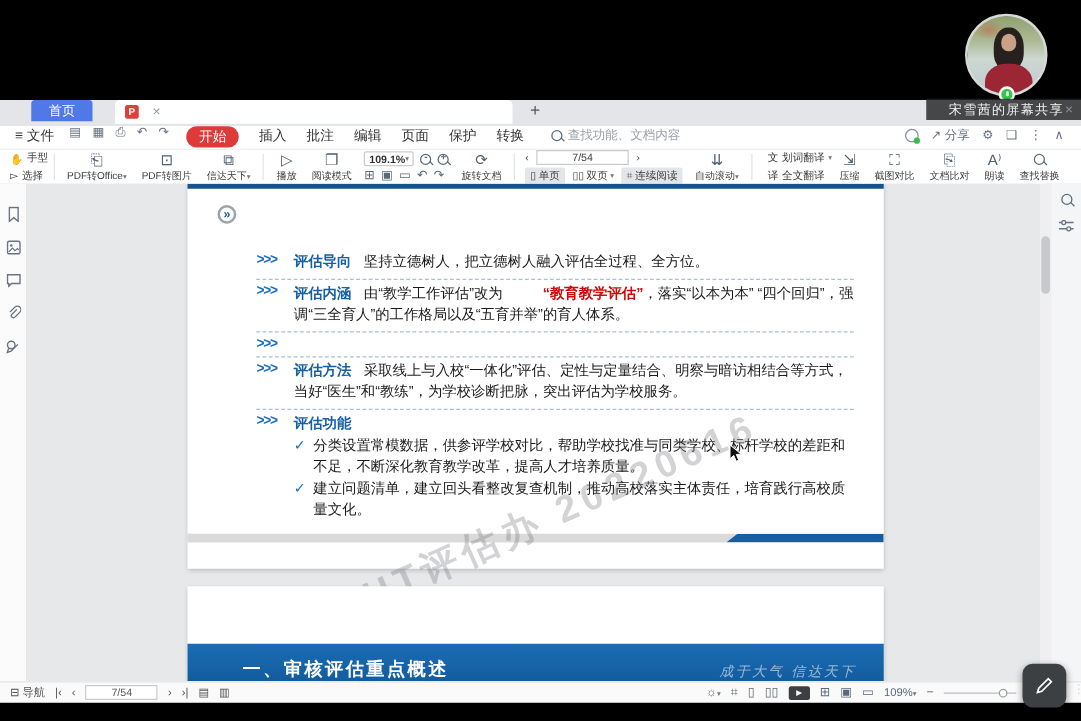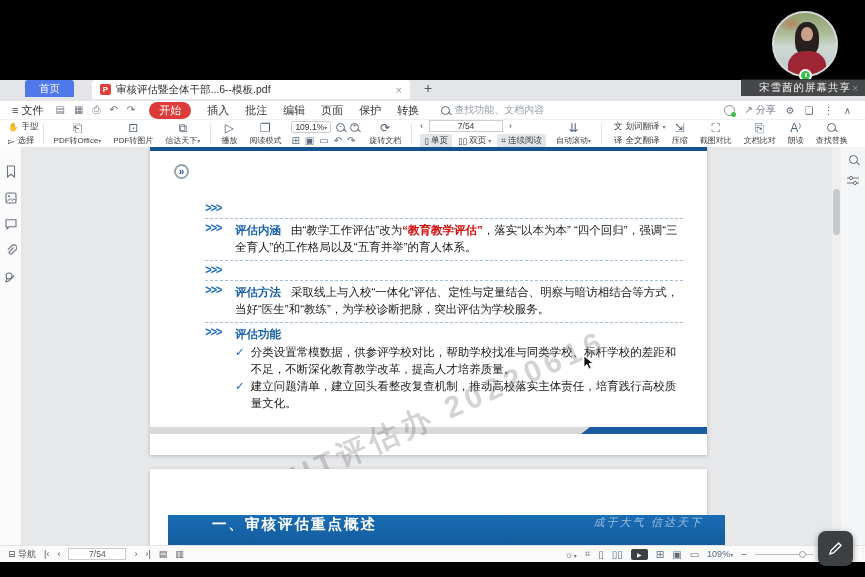--- a/index.html
+++ b/index.html
@@ -12,21 +12,21 @@
   
   .tabbar { position:absolute; left:0; top:0; width:100%; height:21px; background:#e3e5e8; display:flex; }
   .home-btn { margin:0 0 0 25px; height:17px; padding:0 14px; background:#5078e8; color:#fff; font-size:10.5px; border-radius:3px 3px 0 0; display:flex; align-items:center; }
   .doc-tab { margin-left:18px; height:19px; width:318px; background:#fff; border-radius:4px 4px 0 0; display:flex; align-items:center; padding:0 8px; font-size:10.5px; color:#333; }
   .pdficon { width:11px; height:11px; background:#e03e3a; color:#fff; font-size:8px; font-weight:bold; display:flex; align-items:center; justify-content:center; border-radius:2px; margin-right:5px; flex:none; }
   .tab-title { flex:1; overflow:hidden; white-space:nowrap; }
   .tab-close { color:#999; font-size:11px; margin-left:6px; }
   .new-tab { color:#555; font-size:14px; margin-left:14px; padding-bottom:2px; }
 
   
-  .menubar { position:absolute; left:0; top:21px; width:100%; height:19px; background:#fff; display:flex; align-items:center; font-size:11px; color:#333; border-bottom:1px solid #f0f0f0; }
+  .menubar { position:absolute; left:0; top:21px; width:100%; height:19px; background:#fff; display:flex; align-items:flex-start; font-size:11px; color:#333; border-bottom:1px solid #f0f0f0; }
   .menubar .mi { margin-left:12px; white-space:nowrap; }
   .qicons { display:flex; gap:9px; margin-left:12px; color:#6b7380; font-size:10px; }
   .pill { background:#dd3b3a; color:#fff; border-radius:9px; padding:1px 10px; margin-left:14px; font-size:11px; }
   .mtab { margin-left:16px; }
   .search { display:flex; align-items:center; color:#9aa0a8; font-size:10px; margin-left:22px; gap:4px; }
   .mright { margin-left:auto; display:flex; align-items:center; gap:10px; color:#6b7380; font-size:10px; padding-right:14px; }
   .syncdot { position:relative; width:11px; height:11px; border:1px solid #8a9098; border-radius:50%; }
   .syncdot::after { content:""; position:absolute; right:-2px; bottom:-2px; width:5px; height:5px; background:#3bbd4e; border-radius:50%; }
 
   
@@ -35,21 +35,21 @@
   .mag .mg { position:absolute; left:0; right:0; top:-3px; text-align:center; font-size:8px; color:#5a6a7a; }
 
   
   .toolbar { position:absolute; left:0; top:40px; width:100%; height:28px; background:#fff; display:flex; align-items:stretch; border-bottom:1px solid #e8e8e8; }
   .vsep { width:1px; background:#e4e4e4; margin:3px 4px; }
   .tstack { display:flex; flex-direction:column; justify-content:center; gap:2px; font-size:8.5px; color:#3c3c3c; margin-left:8px; white-space:nowrap; }
   .tstack .row { display:flex; align-items:center; gap:3px; }
   .tbtn { display:flex; flex-direction:column; align-items:center; justify-content:center; font-size:8px; color:#3c3c3c; padding:0 6px; white-space:nowrap; gap:1px; }
   .tbtn .tico { font-size:12px; line-height:12px; color:#4f6072; }
   .zoomcluster { display:flex; flex-direction:column; justify-content:center; gap:2px; padding:0 4px; }
-  .zoombox { display:flex; align-items:center; gap:5px; }
+  .zoombox { display:flex; align-items:center; gap:5px;font-weight:bold; }
   .zoomval { border:1px solid #ccc; border-radius:2px; font-size:8.5px; color:#333; padding:0 3px; height:12px; display:flex; align-items:center; }
   .minirow { display:flex; gap:5px; font-size:10px; color:#5a6a7a; align-items:center; }
   .pagecluster { display:flex; flex-direction:column; justify-content:center; gap:2px; padding:0 4px; font-size:8.5px; color:#3c3c3c; }
   .pagenav { display:flex; align-items:center; gap:6px; }
   .pagebox { border:1px solid #ccc; width:74px; height:12px; text-align:center; font-size:8.5px; display:flex; align-items:center; justify-content:center; background:#fff; }
   .modes { display:flex; gap:2px; align-items:center; }
   .mode { padding:1px 4px; display:flex; gap:2px; align-items:center; }
   .mode.sel { background:#e2e5e9; border-radius:2px; }
   .caret { font-size:6px; color:#777; }
 
@@ -65,30 +65,30 @@
   .page1 { position:absolute; left:150px; top:0; width:557px; height:308px; background:#fff; box-shadow:0 1px 4px rgba(0,0,0,.22); border-top:4px solid #15538c; }
   .wm { position:absolute; left:235px; top:230px; width:480px; transform:rotate(-24deg); font-size:30px; letter-spacing:5px; color:rgba(110,110,115,.30); font-weight:bold; pointer-events:none; }
   .s-title { position:absolute; left:24px; top:13px; display:flex; align-items:center; gap:8px; color:#1c5ca3; font-size:17px; font-weight:bold; }
   .s-title .ticon { width:15px; height:15px; border:2px solid #9aa4ad; border-radius:50%; color:#1c5ca3; font-size:10px; font-weight:bold; display:flex; align-items:center; justify-content:center; line-height:0; }
   .s-body { position:absolute; left:55px; top:48px; width:478px; font-size:11.5px; color:#1a1a1a; }
   .s-item { display:flex; align-items:flex-start; padding:3px 0 4px; border-bottom:1px dashed #a9bfd3; }
   .s-item.last { border-bottom:none; }
   .mk { flex:none; width:30px; color:#1a6cc0; font-weight:bold; font-style:italic; letter-spacing:-1px; font-size:11px; transform:scaleY(1.1); }
   .itext { flex:1; line-height:17px; }
   .ilabel { color:#1660a8; font-weight:bold; margin-right:10px; }
-  .red { color:#cf0a0a; font-weight:bold; }
+  .red { color:#cf0a0a; font-weight:bold;padding-left:32px; }
   .checks { margin-top:2px; }
   .check { display:flex; gap:6px; line-height:16.5px; margin-top:1px; }
   .check .cm { color:#1a6cc0; flex:none; }
   .stripe { position:absolute; left:0; top:276px; width:100%; height:7px; background:#dadada; }
   .stripe .bluepart { position:absolute; right:0; top:0; width:126px; height:100%; background:#1a5c9e; clip-path:polygon(9px 0,100% 0,100% 100%,0 100%); }
 
   
   .page2 { position:absolute; left:150px; top:322px; width:557px; height:80px; background:#fff; box-shadow:0 1px 4px rgba(0,0,0,.22); }
-  .banner { position:absolute; left:18px; top:46px; width:100%; height:30px; background:linear-gradient(#1a6cb4,#135c9e); color:#fff; display:flex; align-items:flex-start; }
+  .banner { position:absolute; left:0; top:46px; width:100%; height:30px; background:linear-gradient(#1a6cb4,#135c9e); color:#fff; display:flex; align-items:flex-end; }
   .banner .btxt { margin-left:44px; font-size:14.5px; font-weight:bold; letter-spacing:2px; }
   .banner .motto { margin-left:auto; margin-right:22px; font-size:11px; font-family:"DejaVu Serif",serif; font-style:italic; opacity:.55; letter-spacing:2px; }
 
   
   .statusbar { position:absolute; left:0; top:465px; width:100%; height:17px; background:#fafafa; border-top:1px solid #e4e4e4; display:flex; align-items:center; font-size:9px; color:#555; }
   .sb-left { display:flex; align-items:center; gap:8px; margin-left:8px; }
   .sb-pagebox { border:1px solid #ccc; background:#fff; width:58px; height:12px; display:flex; align-items:center; justify-content:center; font-size:8.5px; }
   .sb-right { margin-left:auto; display:flex; align-items:center; gap:8px; margin-right:52px; color:#5a6a7a; font-size:10px; }
   .sb-play { width:17px; height:11px; background:#3c4043; border-radius:2px; color:#fff; font-size:6px; display:flex; align-items:center; justify-content:center; }
   .slider { position:relative; width:58px; height:1px; background:#b9bcc0; }
@@ -116,21 +116,20 @@
 <body>
 
 <div class="stage">
 
   <div class="app">
 
     <div class="tabbar">
       <div class="home-btn">首页</div>
       <div class="doc-tab">
         <span class="pdficon">P</span>
-        <span class="tab-title">审核评估暨全体干部...6--模板.pdf</span>
         <span class="tab-close">×</span>
       </div>
       <div class="new-tab">+</div>
     </div>
 
     <div class="menubar">
       <span class="mi">≡ <span>文件</span></span>
       <span class="qicons">
         <span>▤</span>
         <span>▦</span>
@@ -281,20 +280,21 @@
     <div class="docarea">
 
       <div class="page1">
         <div class="s-title">
           <span class="ticon">»</span>
         </div>
         <div class="s-body">
 
           <div class="s-item">
             <span class="mk">&gt;&gt;&gt;</span>
+            <span class="itext"><span class="ilabel">评估导向</span><span>坚持立德树人，把立德树人融入评估全过程、全方位。</span></span>
           </div>
 
           <div class="s-item">
             <span class="mk">&gt;&gt;&gt;</span>
             <span class="itext"><span class="ilabel">评估内涵</span><span>由“教学工作评估”改为</span><span class="red">“教育教学评估”</span><span>，落实“以本为本” “四个回归”，强调“三全育人”的工作格局以及“五育并举”的育人体系。</span></span>
           </div>
 
           <div class="s-item">
             <span class="mk">&gt;&gt;&gt;</span>
           </div>

